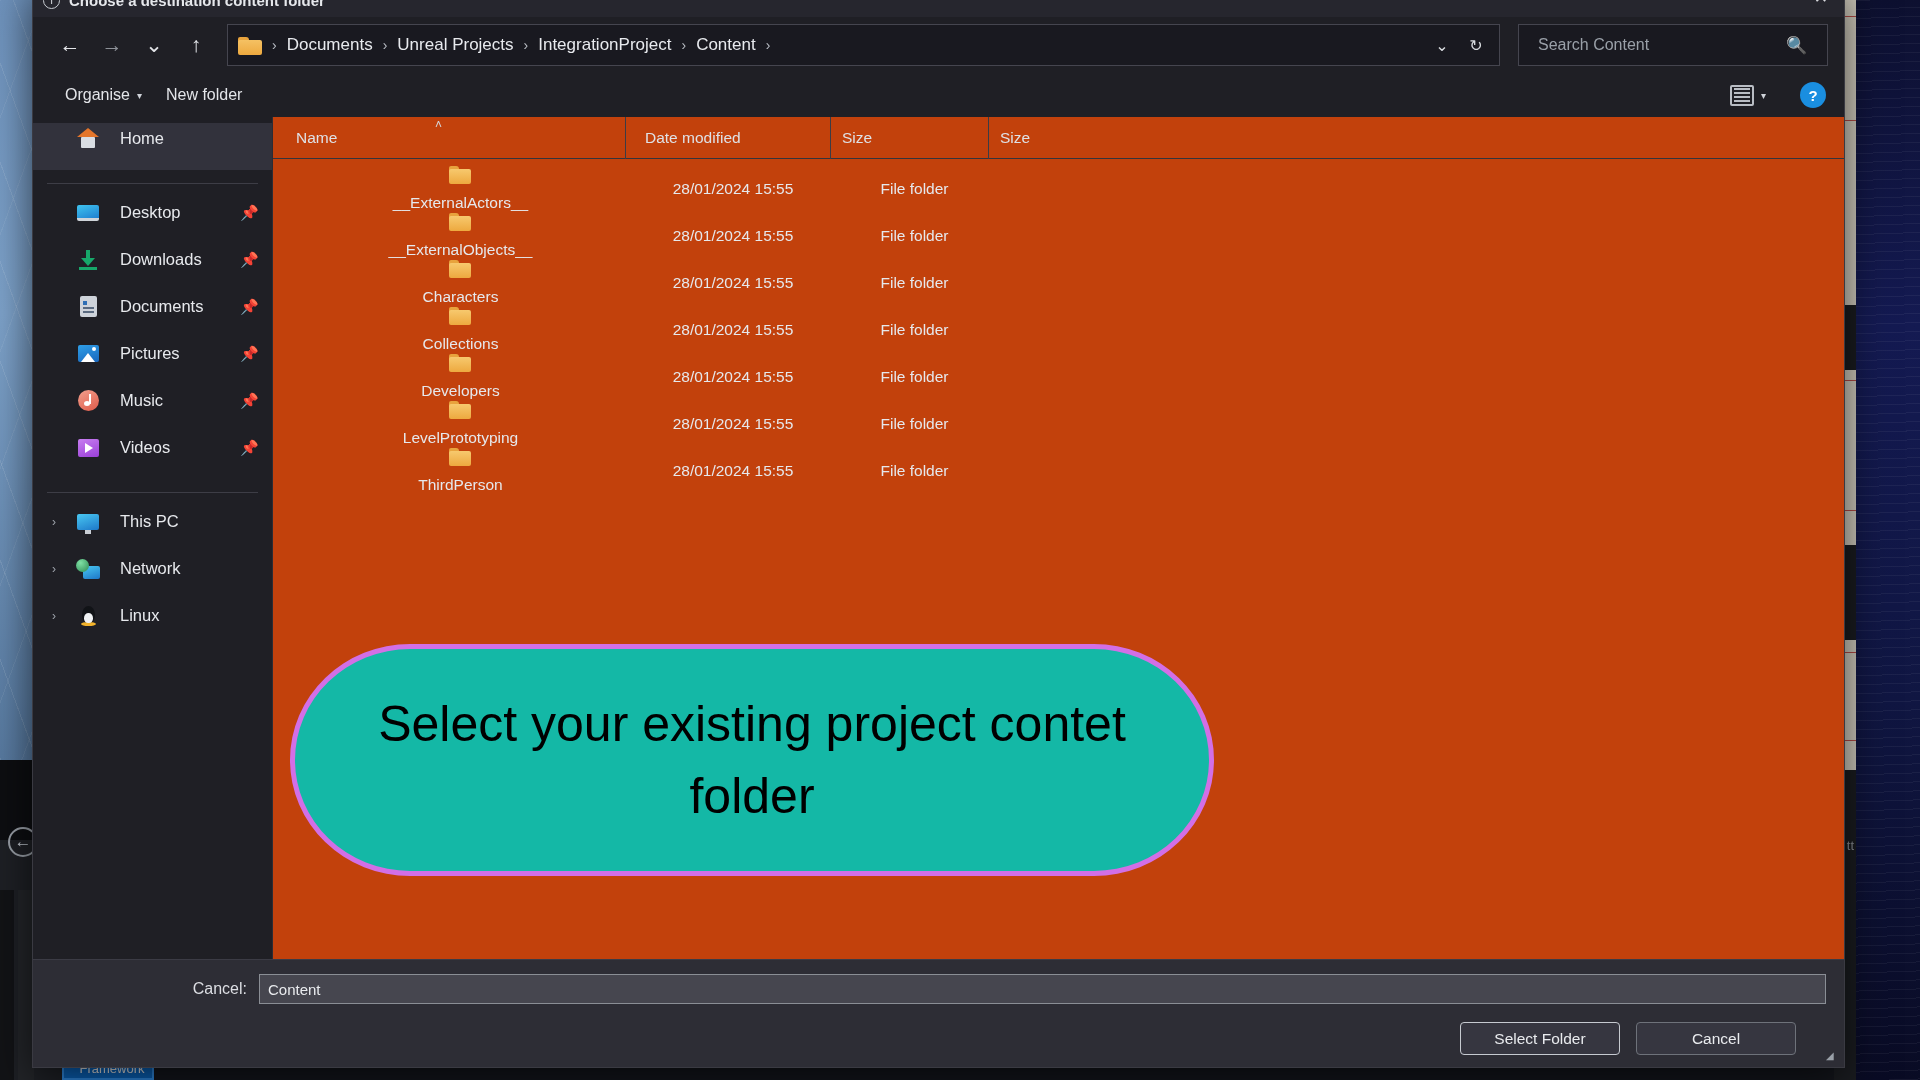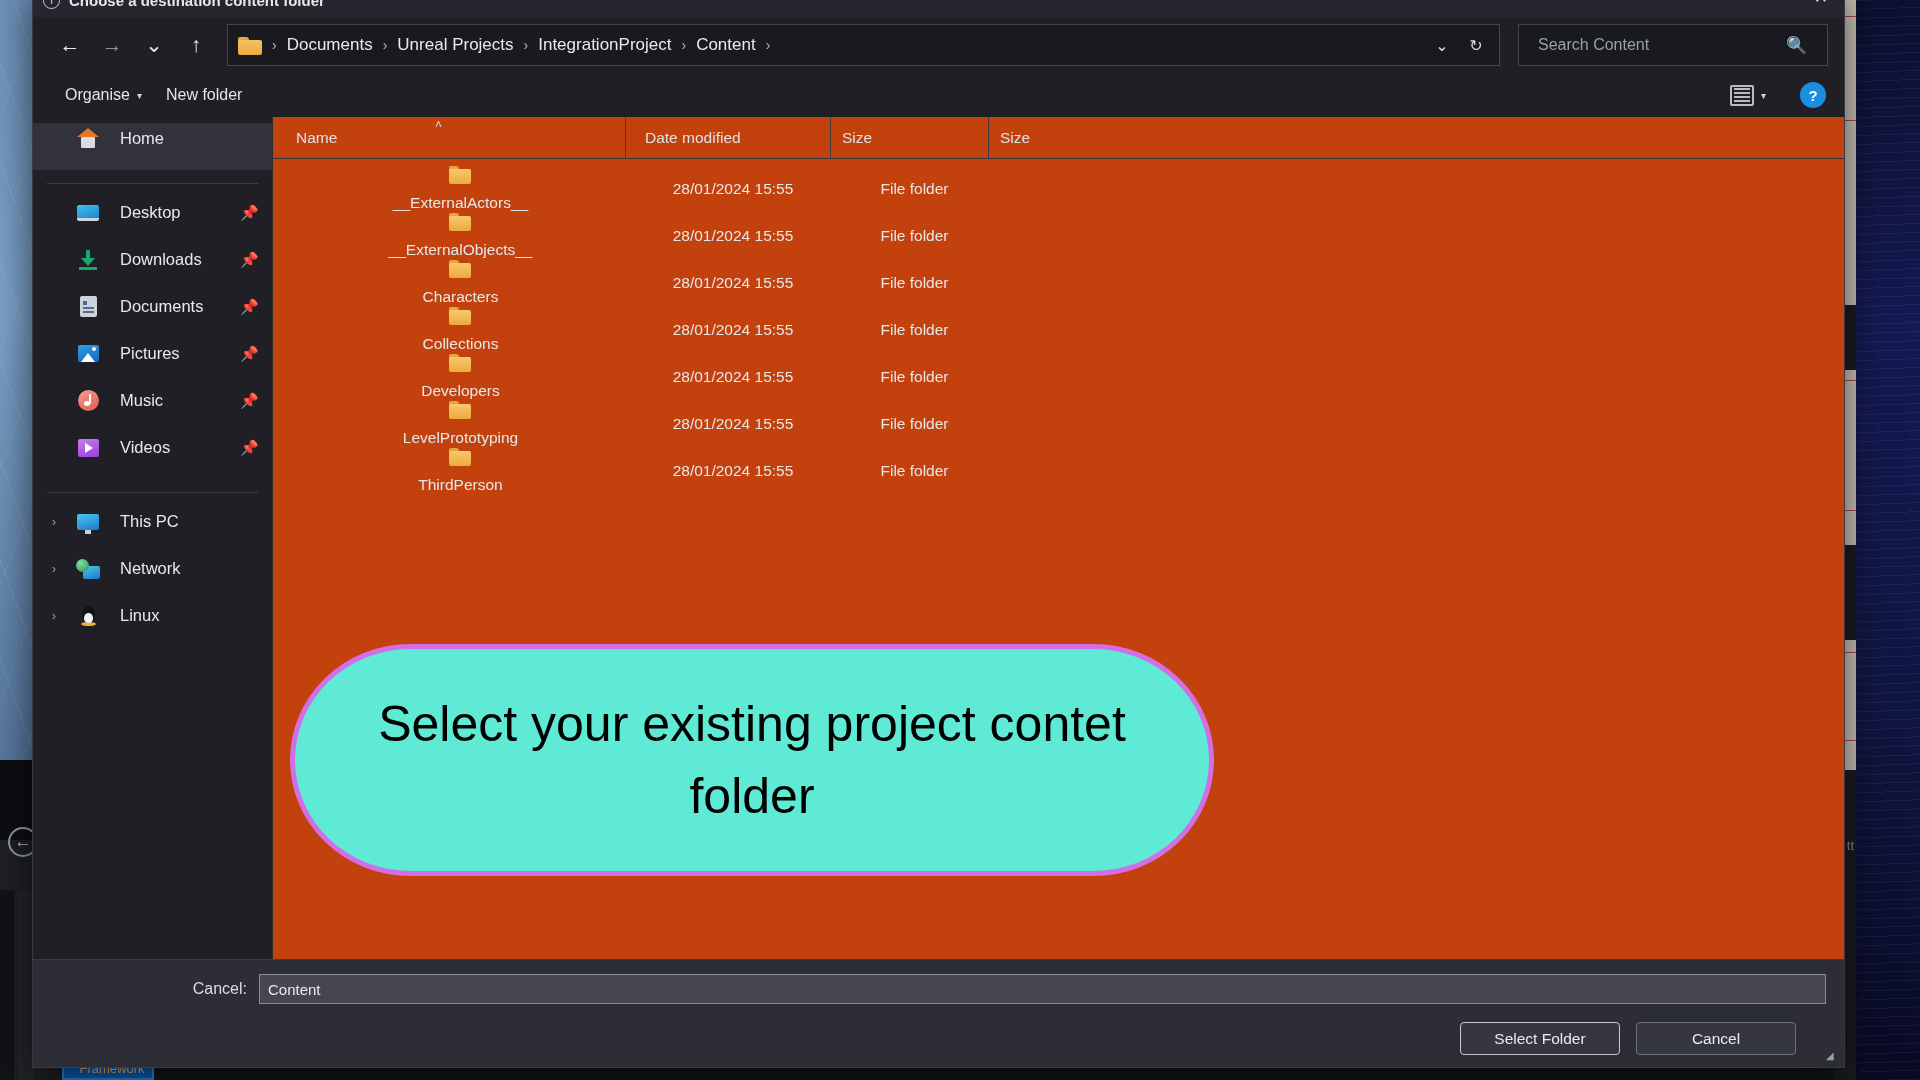--- a/index.html
+++ b/index.html
@@ -71,21 +71,21 @@
     left: 62px; top: 955px;
     width: 92px; height: 125px;
     background: #0a62b8;
     border: 2px solid #2f89e0;
     border-radius: 6px 0 0 0;
   }
   .bg-blue-card-label {
     position: absolute;
     left: 4px; bottom: 2px;
     width: 88px;
-    color: #fdba74;
+    color: #e5e5e5;
     font-size: 13px;
     line-height: 15px;
     text-align: center;
     overflow: hidden;
   }
   .bg-tan-bar {
     position: absolute;
     left: 118px; top: 958px;
     width: 9px; height: 100px;
     background: #8d6b3c;
@@ -679,21 +679,21 @@
     line-height: 10px;
   }
 
   
   #callout {
     position: absolute;
     left: 290px;
     top: 644px;
     width: 924px;
     height: 232px;
-    background: #5eead4;
+    background: #14b8a6;
     border: 5px solid #d26fe6;
     border-radius: 120px / 116px;
     display: flex;
     align-items: center;
     justify-content: center;
     padding: 0 56px;
     z-index: 50;
   }
   #callout .callout-text {
     color: #000000;

